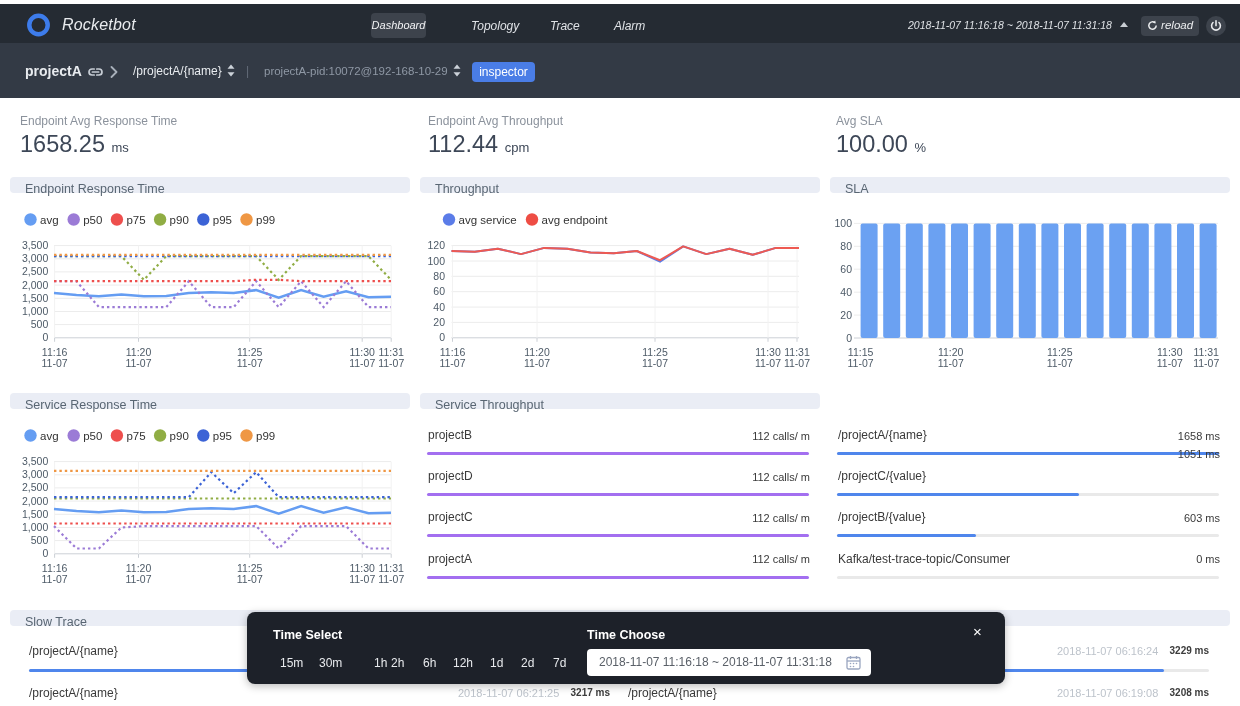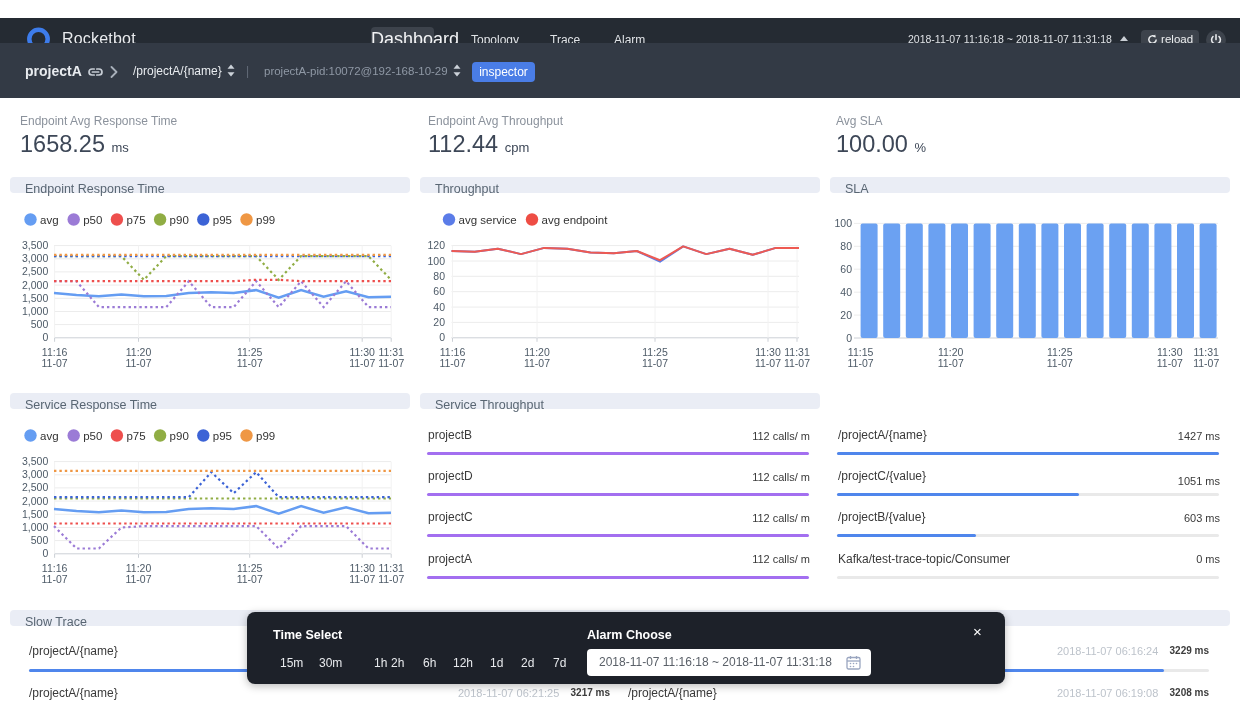--- a/index.html
+++ b/index.html
@@ -1,24 +1,24 @@
 <!DOCTYPE html>
 <html><head>
 <meta charset="utf-8">
 <style>
 * { margin:0; padding:0; box-sizing:border-box; }
 html,body { width:1240px; height:706px; overflow:hidden; background:#fff;
   font-family:"Liberation Sans", sans-serif; }
 #page { position:relative; width:1240px; height:706px; }
-.top { position:absolute; left:0; top:18px; width:1240px; height:43px; background:#252b33; border-bottom:1px solid #0ea5e9; }
+.top { position:absolute; left:0; top:4px; width:1240px; height:43px; background:#252b33; border-bottom:1px solid #0ea5e9;font-style:italic; }
 .proj { position:absolute; left:0; top:43px; width:1240px; height:55px; background:#333a45; }
 .logo { position:absolute; left:27px; top:8.5px; }
 .brand { position:absolute; left:62px; top:12px; font-size:16px; color:#e9ebee; letter-spacing:0.2px; }
-.navpill { position:absolute; left:371px; top:9px; width:63px; height:25px; background:#3d434c;
-  border-radius:4px; color:#f2f3f5; font-size:18px; line-height:25px; text-align:center; }
+.navpill { position:absolute; left:371px; top:9px; width:55px; height:25px; background:#3d434c;
+  border-radius:4px; color:#f2f3f5; font-size:11px; line-height:25px; text-align:center; }
 .navitem { position:absolute; top:15px; color:#dfe2e6; font-size:12px; }
 .daterange { position:absolute; left:908px; top:15px; color:#dfe2e6; font-size:10.5px; }
 .caret { position:absolute; left:1120px; top:18px; width:0; height:0;
   border-left:4.5px solid transparent; border-right:4.5px solid transparent; border-bottom:5.5px solid #c9ced4; }
 .reload { position:absolute; left:1141px; top:12px; width:58px; height:19.5px; background:#3d434c;
   border-radius:4px; color:#eceef0; font-size:11.5px; line-height:19px; text-align:center; }
 .power { position:absolute; left:1206px; top:12px; width:20px; height:20px; background:#3d434c; border-radius:50%; }
 .pitem { position:absolute; top:21px; font-size:12px; color:#e8ebef; }
 .inspector { position:absolute; left:472px; top:19px; width:63px; height:20px; background:#4a7de6;
   border-radius:4px; color:#fff; font-size:12px; line-height:20px; text-align:center; }
@@ -303,25 +303,25 @@
 <span class="lrow" style="left:428px; top:469.2px;">projectD</span>
 <span class="lval" style="left:700px; top:470.7px; width:110px;">112 calls/ m</span>
 <div class="lbar" style="left:427px; top:493.2px; width:382px; background:#a36ff0;"></div>
 <span class="lrow" style="left:428px; top:510.4px;">projectC</span>
 <span class="lval" style="left:700px; top:511.9px; width:110px;">112 calls/ m</span>
 <div class="lbar" style="left:427px; top:534.4px; width:382px; background:#a36ff0;"></div>
 <span class="lrow" style="left:428px; top:551.6px;">projectA</span>
 <span class="lval" style="left:700px; top:553.1px; width:110px;">112 calls/ m</span>
 <div class="lbar" style="left:427px; top:575.6px; width:382px; background:#a36ff0;"></div>
   <span class="lrow" style="left:838px; top:428px;">/projectA/{name}</span>
-<span class="lval" style="left:1110px; top:429.5px; width:110px;">1427 ms</span>
+<span class="lval" style="left:1110px; top:429.5px; width:110px;">1658 ms</span>
 <div class="lbar" style="left:837px; top:452px; width:382px; background:#e9e9e9;"></div>
 <div class="lbar" style="left:837px; top:452px; width:382px; background:#4f86ec;"></div>
 <span class="lrow" style="left:838px; top:469.2px;">/projectC/{value}</span>
-<span class="lval" style="left:1110px; top:475px; width:110px;">1051 ms</span>
+<span class="lval" style="left:1110px; top:448px; width:110px;">1051 ms</span>
 <div class="lbar" style="left:837px; top:493.2px; width:382px; background:#e9e9e9;"></div>
 <div class="lbar" style="left:837px; top:493.2px; width:242.1px; background:#4f86ec;"></div>
 <span class="lrow" style="left:838px; top:510.4px;">/projectB/{value}</span>
 <span class="lval" style="left:1110px; top:511.9px; width:110px;">603 ms</span>
 <div class="lbar" style="left:837px; top:534.4px; width:382px; background:#e9e9e9;"></div>
 <div class="lbar" style="left:837px; top:534.4px; width:138.9px; background:#4f86ec;"></div>
 <span class="lrow" style="left:838px; top:551.6px;">Kafka/test-trace-topic/Consumer</span>
 <span class="lval" style="left:1110px; top:553.1px; width:110px;">0 ms</span>
 <div class="lbar" style="left:837px; top:575.6px; width:382px; background:#e9e9e9;"></div>
   <div class="phead wide" style="left:10px; top:610px;">Slow Trace</div>
@@ -347,21 +347,21 @@
     <span class="ptitle" style="left:26px;">Time Select</span>
     <span class="popt" style="left:33px;">15m</span>
     <span class="popt" style="left:72px;">30m</span>
     <span class="popt" style="left:127px;">1h</span>
     <span class="popt" style="left:144px;">2h</span>
     <span class="popt" style="left:176px;">6h</span>
     <span class="popt" style="left:206px;">12h</span>
     <span class="popt" style="left:243px;">1d</span>
     <span class="popt" style="left:274px;">2d</span>
     <span class="popt" style="left:306px;">7d</span>
-    <span class="ptitle" style="left:340px;">Alarm Choose</span>
+    <span class="ptitle" style="left:340px;">Time Choose</span>
     <div class="pinput">2018-11-07 11:16:18 ~ 2018-11-07 11:31:18
       <svg style="right:10px; top:6px;" width="15" height="15" viewBox="0 0 15 15">
         <rect x="1" y="2.5" width="13" height="11.5" rx="1.5" fill="none" stroke="#9aa6c0" stroke-width="1.3"></rect>
         <path d="M1 6 H14" stroke="#9aa6c0" stroke-width="1.3"></path>
         <path d="M4.5 1 V4 M10.5 1 V4" stroke="#9aa6c0" stroke-width="1.3"></path>
         <circle cx="4.5" cy="8.5" r="0.8" fill="#9aa6c0"></circle>
           <circle cx="7.5" cy="8.5" r="0.8" fill="#9aa6c0"></circle>
           <circle cx="10.5" cy="8.5" r="0.8" fill="#9aa6c0"></circle>
         <circle cx="4.5" cy="11.5" r="0.8" fill="#9aa6c0"></circle>
           <circle cx="7.5" cy="11.5" r="0.8" fill="#9aa6c0"></circle>

